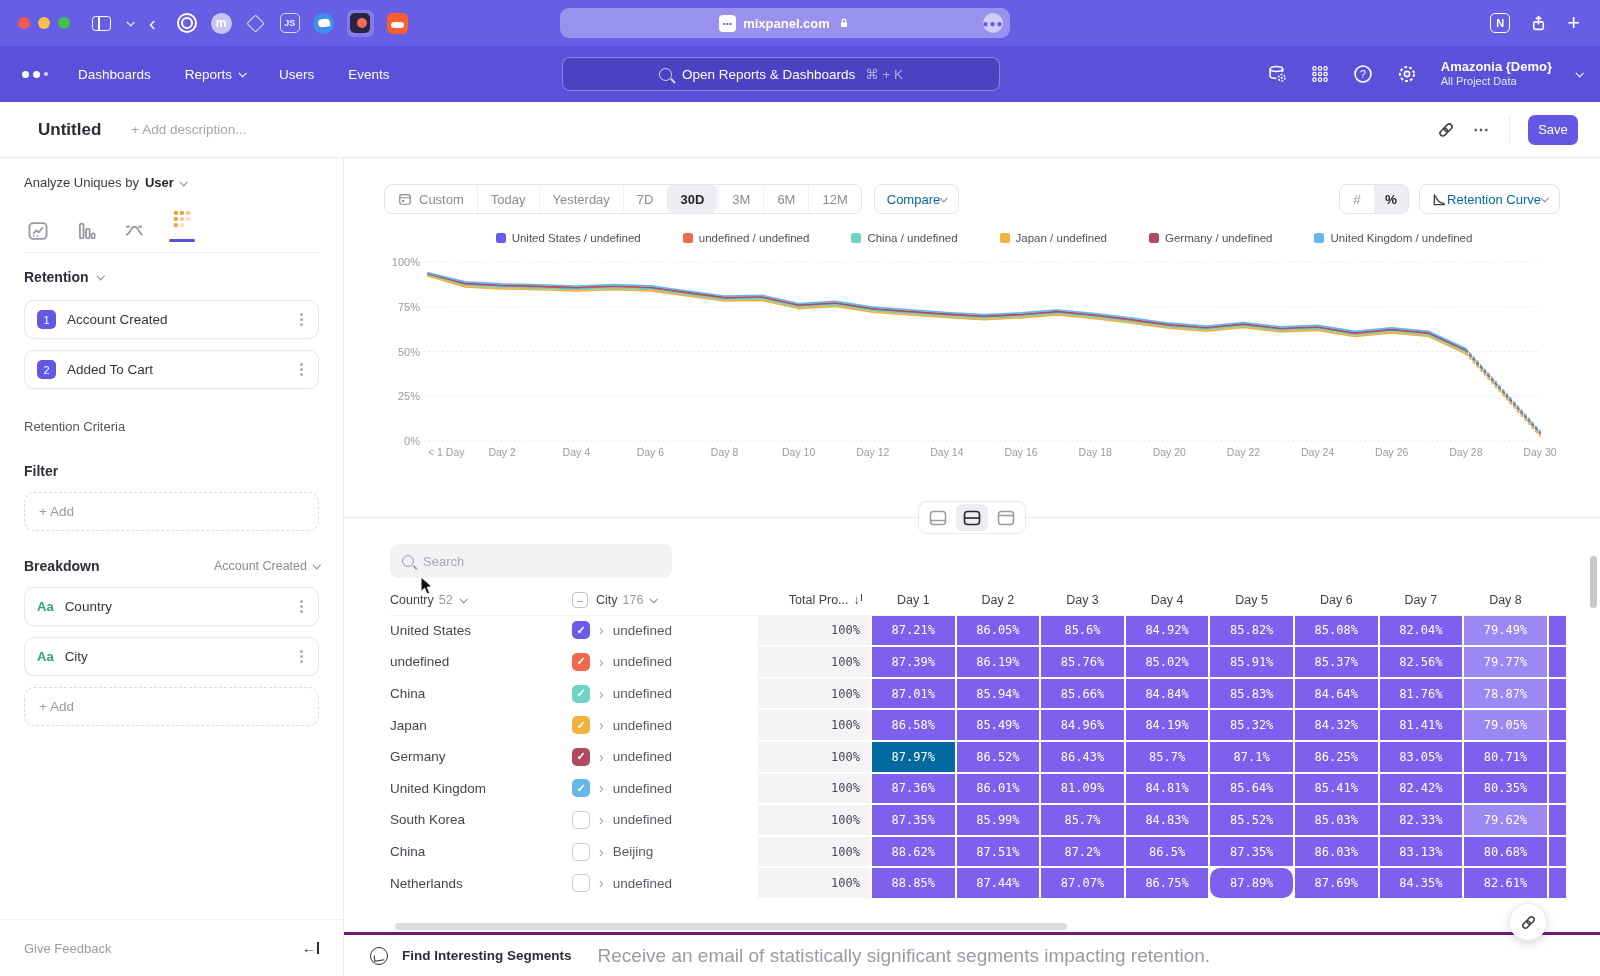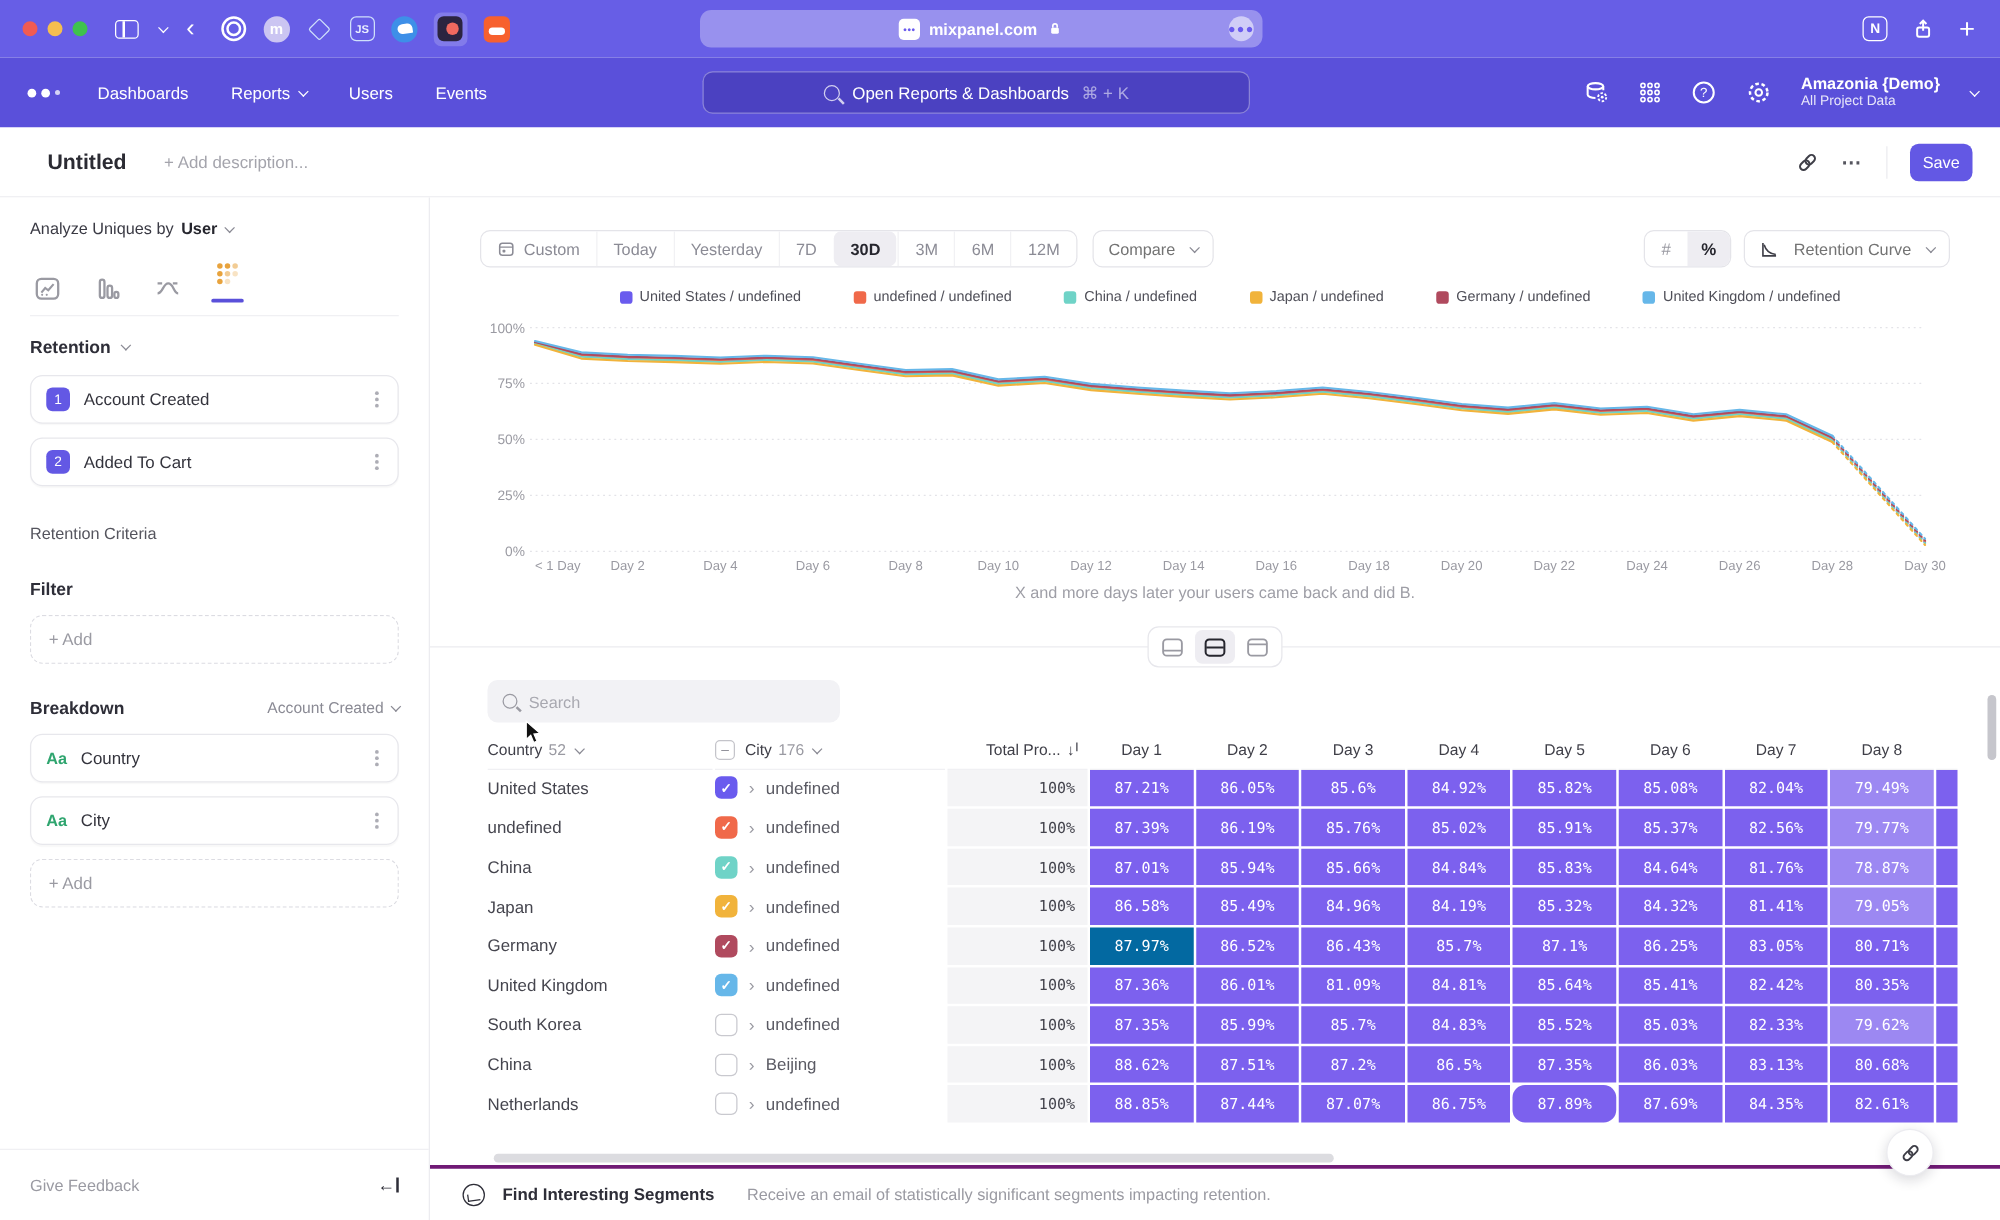--- a/index.html
+++ b/index.html
@@ -85,21 +85,21 @@
   .gf { font-size:13px; color:#9A9AA2; }
   .collapse-ic { font-size:14px; color:#2E2E38; border-right:2px solid #2E2E38; padding-right:1px; line-height:12px; }
 
   
   .main { position:absolute; left:344px; top:158px; width:1256px; height:818px; background:#fff; overflow:hidden; }
   .controls { position:absolute; left:40px; right:40px; top:26px; height:30px; display:flex; align-items:center; }
   .range-group { display:flex; align-items:center; height:30px; border:1px solid #E4E4E9; border-radius:8px; background:#fff; overflow:hidden; }
   .range-item { height:100%; display:flex; align-items:center; padding:0 13px; font-size:13px; color:#8B8B95; border-left:1px solid #F1F1F4; gap:7px; }
   .range-item:first-child { border-left:none; }
   .range-item.active { background:#EEEDF2; color:#26262E; font-weight:600; border-radius:6px; margin:0 1px; border-left:none; }
-  .btn { height:30px; border:1px solid #E4E4E9; border-radius:8px; background:#fff; display:flex; align-items:center; padding:0 12px; gap:12px; font-size:13px; color:#737373; font-family:inherit; }
+  .btn { height:30px; border:1px solid #E4E4E9; border-radius:8px; background:#fff; display:flex; align-items:center; padding:0 12px; gap:0; font-size:13px; color:#0369a1; font-family:inherit; }
   .compare { margin-left:12px; }
   .ctr-right { margin-left:auto; display:flex; align-items:center; gap:10px; }
   .unit-toggle { display:flex; height:30px; border:1px solid #E4E4E9; border-radius:8px; overflow:hidden; }
   .unit { width:34px; display:flex; align-items:center; justify-content:center; font-size:13.5px; color:#9A9AA2; }
   .unit.active { background:#EEEDF2; color:#26262E; font-weight:600; }
   .legend { position:absolute; left:40px; width:1176px; top:74px; display:flex; justify-content:center; gap:18px; }
   .lg-item { display:flex; align-items:center; gap:6px; font-size:11.5px; color:#4F4F58;padding-left:24px; }
   .swatch { width:10px; height:10px; border-radius:2.5px; }
   .caption { position:absolute; left:40px; width:1176px; top:308px; text-align:center; font-size:13px; color:#9E9EA6; }
   .divider-row { position:absolute; left:0; right:0; top:359px; border-top:1px solid #ECECF0; }
@@ -127,21 +127,21 @@
   .cell-total { background:#F4F4F6; display:flex; align-items:center; justify-content:flex-end; padding-right:10px; font-family:"DejaVu Sans Mono", monospace; font-size:12px; color:#45454E; }
   .cell-day { display:flex; align-items:center; justify-content:center; color:#fff; font-family:"DejaVu Sans Mono", monospace; font-size:12px; }
   .sort-ic { color:#3F3F48; font-size:12px; display:flex; align-items:center; gap:1px; }
   .sort-ic i { display:block; width:1.5px; height:7px; background:#3F3F48; margin-top:-4px; }
 
   .h-scroll { position:absolute; left:51px; top:765px; width:672px; height:7px; background:#DCDCE0; border-radius:4px; }
   .footer-bar { position:absolute; left:0; right:0; bottom:0; height:44px; background:#fff; border-top:3px solid #701a75; display:flex; align-items:center; padding-left:26px; gap:14px; }
   .fi-ic { width:18px; height:18px; border:1.6px solid #2E2E38; border-radius:50%; position:relative; flex:0 0 auto; }
   .fi-ic::after { content:""; position:absolute; left:3px; top:7px; width:9px; height:5px; border-left:1.6px solid #2E2E38; border-bottom:1.6px solid #2E2E38; transform:rotate(-8deg); }
   .fi-title { font-size:13.5px; font-weight:600; color:#2E2E38; }
-  .fi-sub { font-size:13px; color:#9A9AA2;padding-left:12px; }
+  .fi-sub { font-size:19px; color:#9A9AA2;padding-left:12px; }
   .fab { position:absolute; left:1165px; top:745px; width:38px; height:38px; border-radius:50%; background:#fff; border:1px solid #ECECF0; box-shadow:0 3px 10px rgba(20,20,40,.16); display:flex; align-items:center; justify-content:center; }
 
   .v-scroll { position:absolute; right:3px; top:556px; width:7px; height:52px; background:#C6C6CC; border-radius:4px; }
   .cursor { position:absolute; left:420px; top:576px; z-index:60; }
 </style>
 </head>
 <body>
 
 <div class="app">
 
@@ -484,21 +484,20 @@
         <polyline points="1081.8666666666666,98.784 1118.9333333333334,139.954 1156,181.124" fill="none" stroke="#F0694A" stroke-width="1.7" stroke-dasharray="2 3.5" stroke-linecap="round"></polyline>
         <polyline points="44,22.959599999999995 81.06666666666666,33.44900000000001 118.13333333333334,35.418000000000006 155.2,36.31300000000002 192.26666666666668,37.566 229.33333333333334,36.134000000000015 266.4,37.38700000000003 303.46666666666664,42.578 340.53333333333336,47.59 377.6,46.874000000000024 414.6666666666667,55.108000000000004 451.73333333333335,52.96000000000001 488.8,58.68800000000002 525.8666666666667,61.55200000000002 562.9333333333333,64.058 600,66.20600000000002 637.0666666666667,64.41600000000001 674.1333333333333,61.55200000000002 711.2,65.13200000000003 748.2666666666667,69.78600000000002 785.3333333333334,74.798 822.4,77.662 859.4666666666667,74.08200000000002 896.5333333333333,78.378 933.6,76.946 970.6666666666666,83.03199999999998 1007.7333333333333,79.452 1044.8,83.03199999999998 1081.8666666666666,100.216" fill="none" stroke="#6FD3C7" stroke-width="1.7" stroke-linejoin="round" stroke-linecap="round"></polyline>
         <polyline points="1081.8666666666666,100.216 1118.9333333333334,141.386 1156,182.556" fill="none" stroke="#6FD3C7" stroke-width="1.7" stroke-dasharray="2 3.5" stroke-linecap="round"></polyline>
         <polyline points="44,23.81879999999998 81.06666666666666,34.881 118.13333333333334,36.849999999999994 155.2,37.745000000000005 192.26666666666668,38.99800000000002 229.33333333333334,37.566 266.4,38.81900000000002 303.46666666666664,44.00999999999999 340.53333333333336,49.02199999999999 377.6,48.30600000000001 414.6666666666667,56.53999999999999 451.73333333333335,54.391999999999996 488.8,60.120000000000005 525.8666666666667,62.98400000000001 562.9333333333333,65.49000000000001 600,67.638 637.0666666666667,65.84800000000001 674.1333333333333,62.98400000000001 711.2,66.56400000000001 748.2666666666667,71.21800000000002 785.3333333333334,76.23 822.4,79.09400000000001 859.4666666666667,75.51400000000002 896.5333333333333,79.81 933.6,78.378 970.6666666666666,84.46400000000001 1007.7333333333333,80.884 1044.8,84.46400000000001 1081.8666666666666,101.648" fill="none" stroke="#F1B33B" stroke-width="1.7" stroke-linejoin="round" stroke-linecap="round"></polyline>
         <polyline points="1081.8666666666666,101.648 1118.9333333333334,142.81799999999998 1156,183.988" fill="none" stroke="#F1B33B" stroke-width="1.7" stroke-dasharray="2 3.5" stroke-linecap="round"></polyline>
         <polyline points="44,21.670799999999986 81.06666666666666,31.301000000000016 118.13333333333334,33.27000000000001 155.2,34.16499999999999 192.26666666666668,35.418000000000006 229.33333333333334,33.98599999999999 266.4,35.23900000000003 303.46666666666664,40.43000000000001 340.53333333333336,45.44199999999998 377.6,44.726 414.6666666666667,52.96000000000001 451.73333333333335,50.81199999999998 488.8,56.53999999999999 525.8666666666667,59.404000000000025 562.9333333333333,61.91000000000001 600,64.058 637.0666666666667,62.268 674.1333333333333,59.404000000000025 711.2,62.98400000000001 748.2666666666667,67.638 785.3333333333334,72.64999999999999 822.4,75.514 859.4666666666667,71.93400000000001 896.5333333333333,76.23 933.6,74.798 970.6666666666666,80.884 1007.7333333333333,77.304 1044.8,80.884 1081.8666666666666,98.068" fill="none" stroke="#B04A5E" stroke-width="1.7" stroke-linejoin="round" stroke-linecap="round"></polyline>
         <polyline points="1081.8666666666666,98.068 1118.9333333333334,139.238 1156,180.408" fill="none" stroke="#B04A5E" stroke-width="1.7" stroke-dasharray="2 3.5" stroke-linecap="round"></polyline>
         <polyline points="44,20.8116 81.06666666666666,29.869000000000028 118.13333333333334,31.837999999999994 155.2,32.733000000000004 192.26666666666668,33.98599999999999 229.33333333333334,32.55400000000003 266.4,33.807000000000016 303.46666666666664,38.99800000000002 340.53333333333336,44.00999999999999 377.6,43.29400000000001 414.6666666666667,51.52799999999999 451.73333333333335,49.379999999999995 488.8,55.108000000000004 525.8666666666667,57.97200000000004 562.9333333333333,60.47800000000001 600,62.626000000000005 637.0666666666667,60.83600000000001 674.1333333333333,57.97200000000004 711.2,61.55200000000002 748.2666666666667,66.20600000000002 785.3333333333334,71.21800000000002 822.4,74.082 859.4666666666667,70.50200000000001 896.5333333333333,74.798 933.6,73.36600000000001 970.6666666666666,79.452 1007.7333333333333,75.872 1044.8,79.452 1081.8666666666666,96.636" fill="none" stroke="#66B7E9" stroke-width="1.7" stroke-linejoin="round" stroke-linecap="round"></polyline>
         <polyline points="1081.8666666666666,96.636 1118.9333333333334,137.80599999999998 1156,178.976" fill="none" stroke="#66B7E9" stroke-width="1.7" stroke-dasharray="2 3.5" stroke-linecap="round"></polyline>
       </svg>
-    <div class="caption">X and more days later your users came back and did B.</div>
 
     <div class="divider-row"></div>
     <div class="view-toggle">
       <span class="vt">
           <svg width="18" height="16" viewBox="0 0 18 16">
             <rect x="1.5" y="1.5" width="15" height="13" rx="3" stroke="currentColor" stroke-width="1.5" fill="none"></rect>
             <line x1="2" y1="10.5" x2="16" y2="10.5" stroke="currentColor" stroke-width="1.5"></line>
           </svg>
         </span>
       <span class="vt active">

